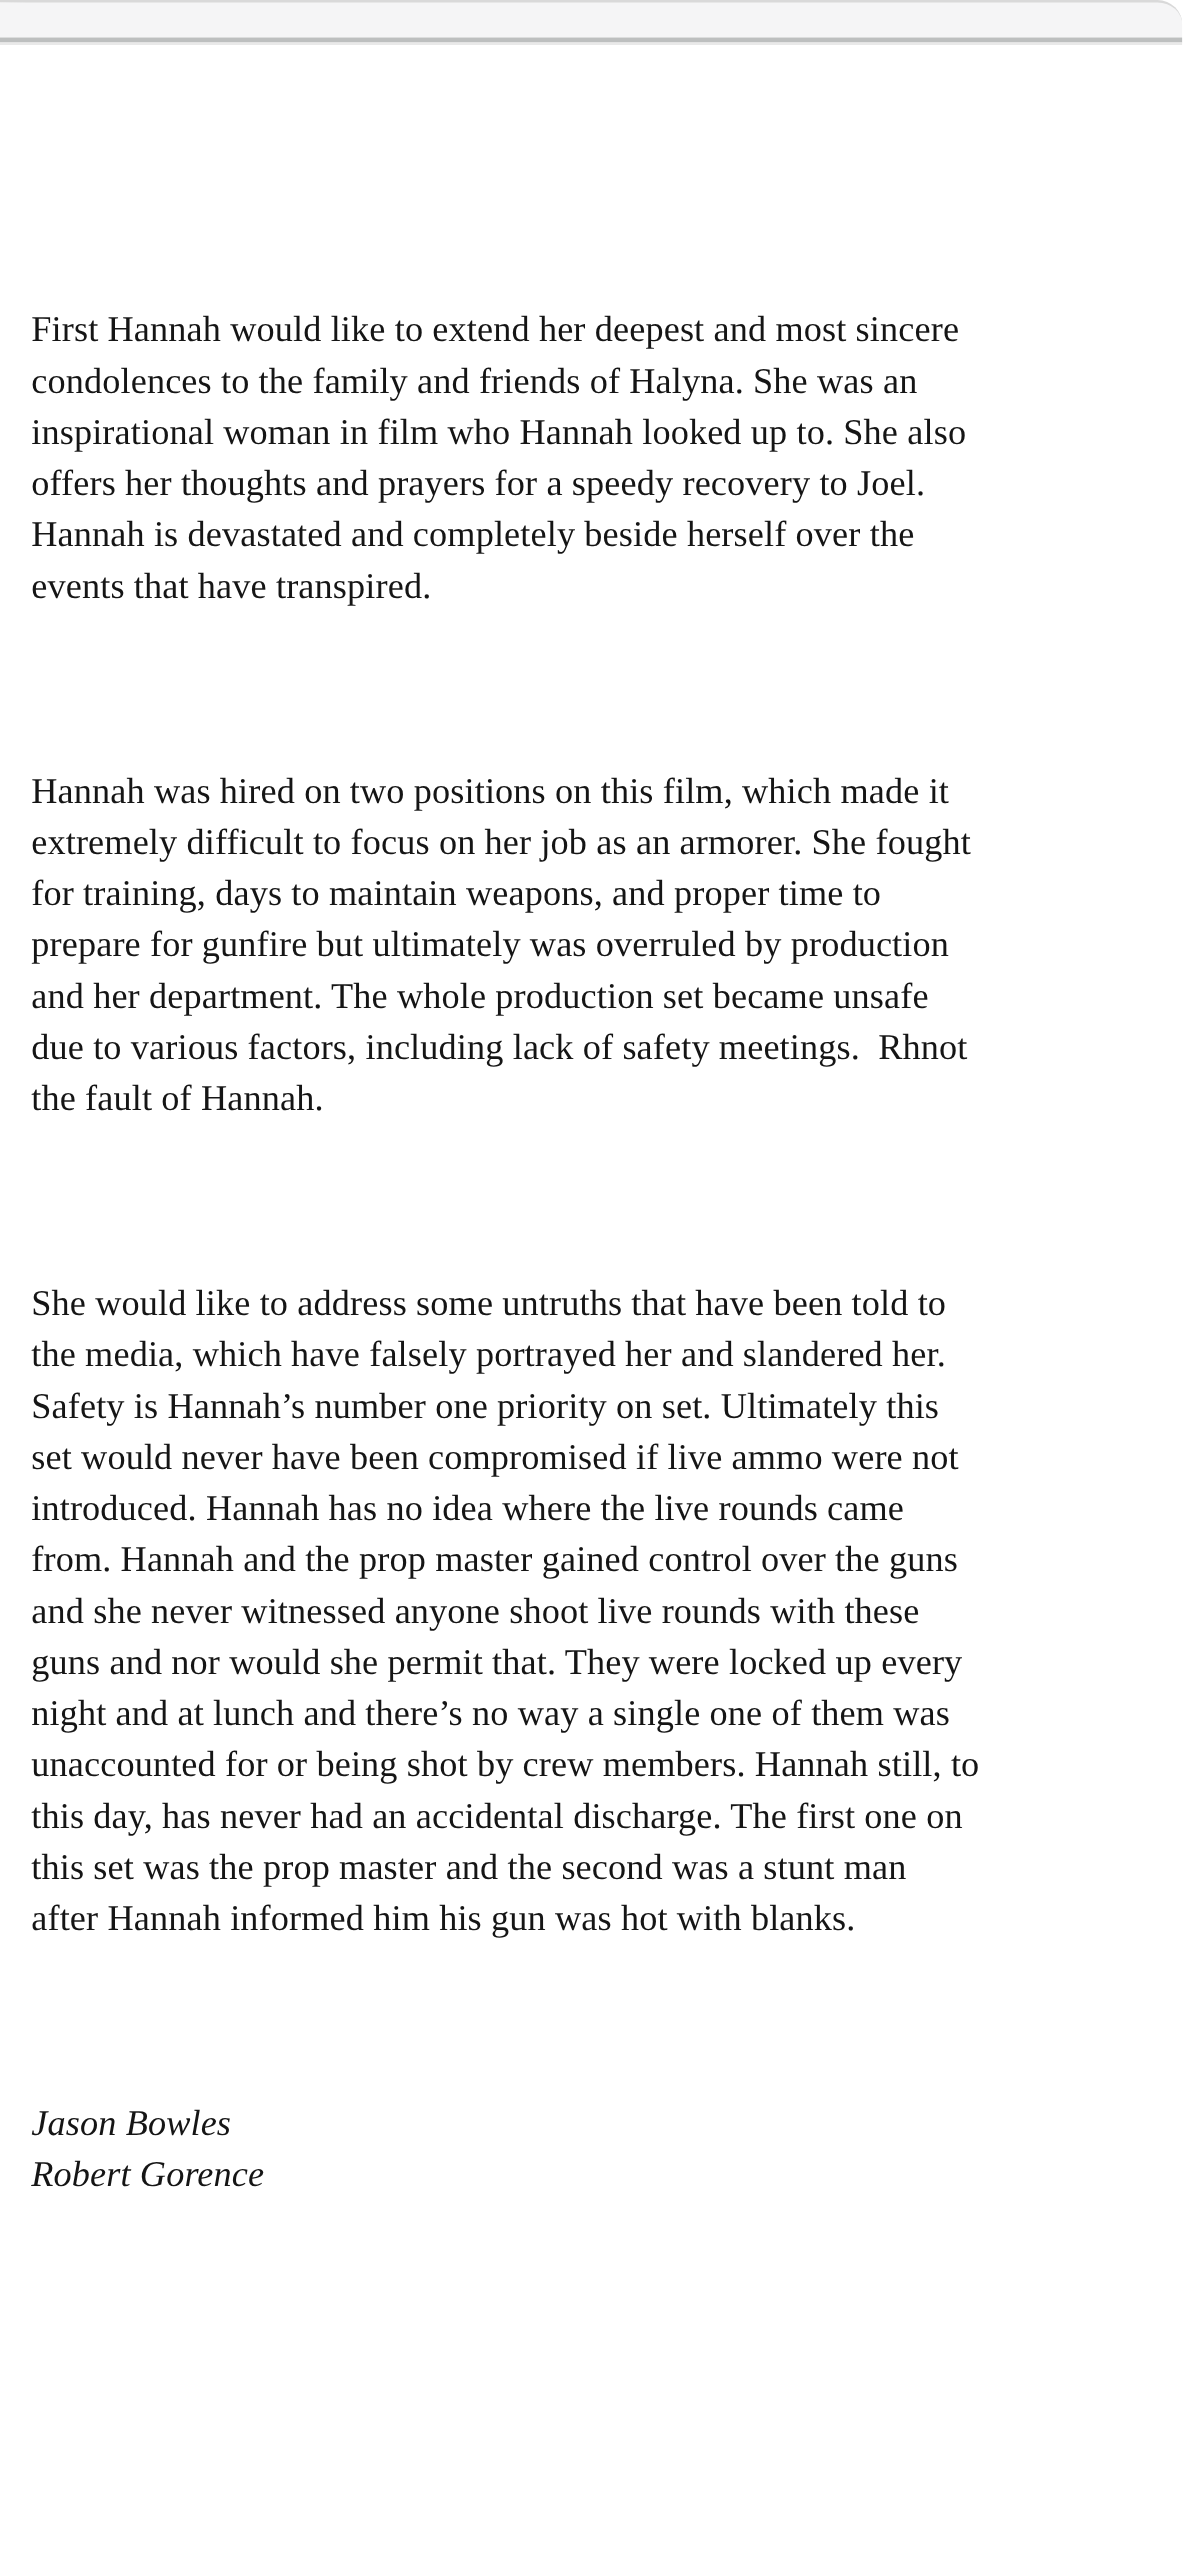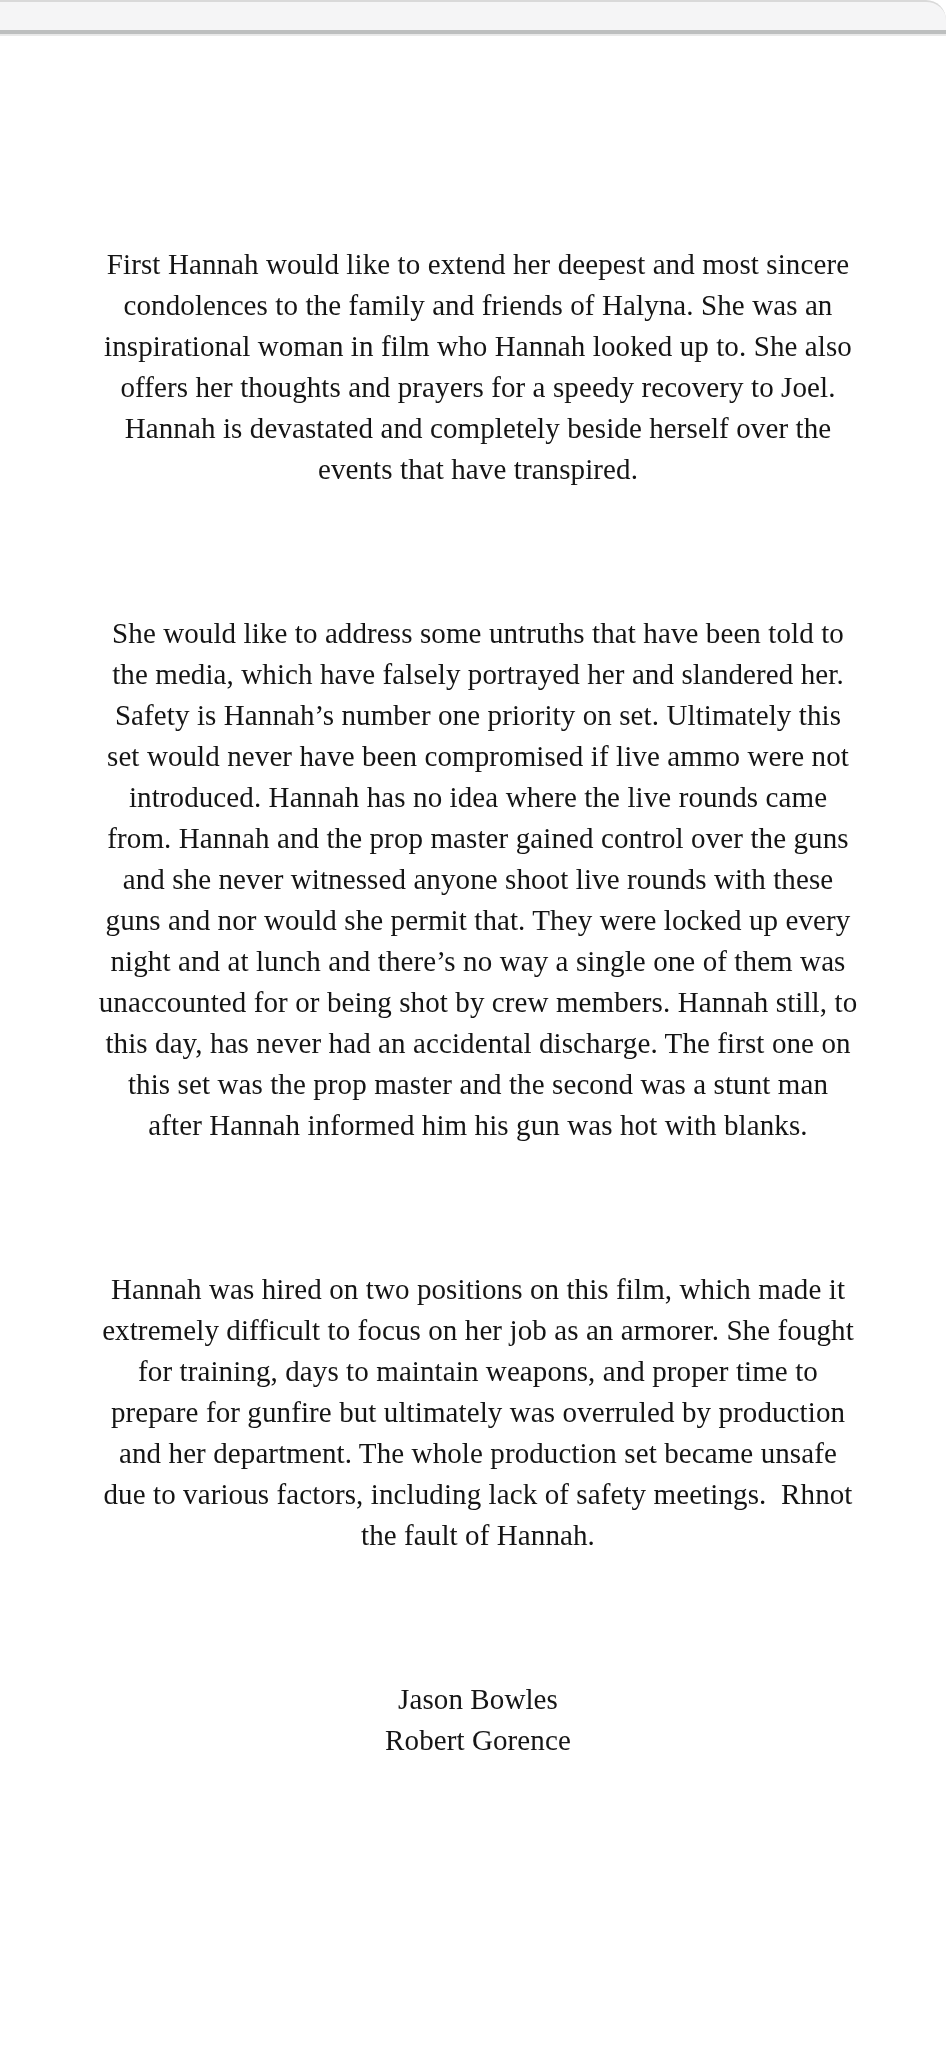--- a/index.html
+++ b/index.html
@@ -35,58 +35,57 @@
   .doc {
     position: absolute;
     top: 162px;
     left: 25px;
     width: 906px;
     color: #151515;
     font-size: 29px;
     line-height: 41px;
     white-space: pre;
     letter-spacing: 0.1px;
-    text-align: center;
   }
   .para { margin-bottom: 41px; }
-  .signature { margin-bottom: 7px; }
+  .signature { margin-bottom: 7px; font-style: italic; }
 </style>
 </head>
 <body>
 
 <div class="screen">
 
   <div class="top-bar"></div>
   <div class="top-divider"></div>
   <div class="top-divider-fade"></div>
 
   <div class="doc">
     <div class="para">First Hannah would like to extend her deepest and most sincere
 condolences to the family and friends of Halyna. She was an
 inspirational woman in film who Hannah looked up to. She also
 offers her thoughts and prayers for a speedy recovery to Joel.
 Hannah is devastated and completely beside herself over the
 events that have transpired.</div>
+    <div class="para">Hannah was hired on two positions on this film, which made it
+extremely difficult to focus on her job as an armorer. She fought
+for training, days to maintain weapons, and proper time to
+prepare for gunfire but ultimately was overruled by production
+and her department. The whole production set became unsafe
+due to various factors, including lack of safety meetings.  Rhnot
+the fault of Hannah.</div>
     <div class="para">She would like to address some untruths that have been told to
 the media, which have falsely portrayed her and slandered her.
 Safety is Hannah’s number one priority on set. Ultimately this
 set would never have been compromised if live ammo were not
 introduced. Hannah has no idea where the live rounds came
 from. Hannah and the prop master gained control over the guns
 and she never witnessed anyone shoot live rounds with these
 guns and nor would she permit that. They were locked up every
 night and at lunch and there’s no way a single one of them was
 unaccounted for or being shot by crew members. Hannah still, to
 this day, has never had an accidental discharge. The first one on
 this set was the prop master and the second was a stunt man
 after Hannah informed him his gun was hot with blanks.</div>
-    <div class="para">Hannah was hired on two positions on this film, which made it
-extremely difficult to focus on her job as an armorer. She fought
-for training, days to maintain weapons, and proper time to
-prepare for gunfire but ultimately was overruled by production
-and her department. The whole production set became unsafe
-due to various factors, including lack of safety meetings.  Rhnot
-the fault of Hannah.</div>
     <div class="para signature">Jason Bowles
 Robert Gorence</div>
   </div>
 
 </div>
 
 </body></html>

